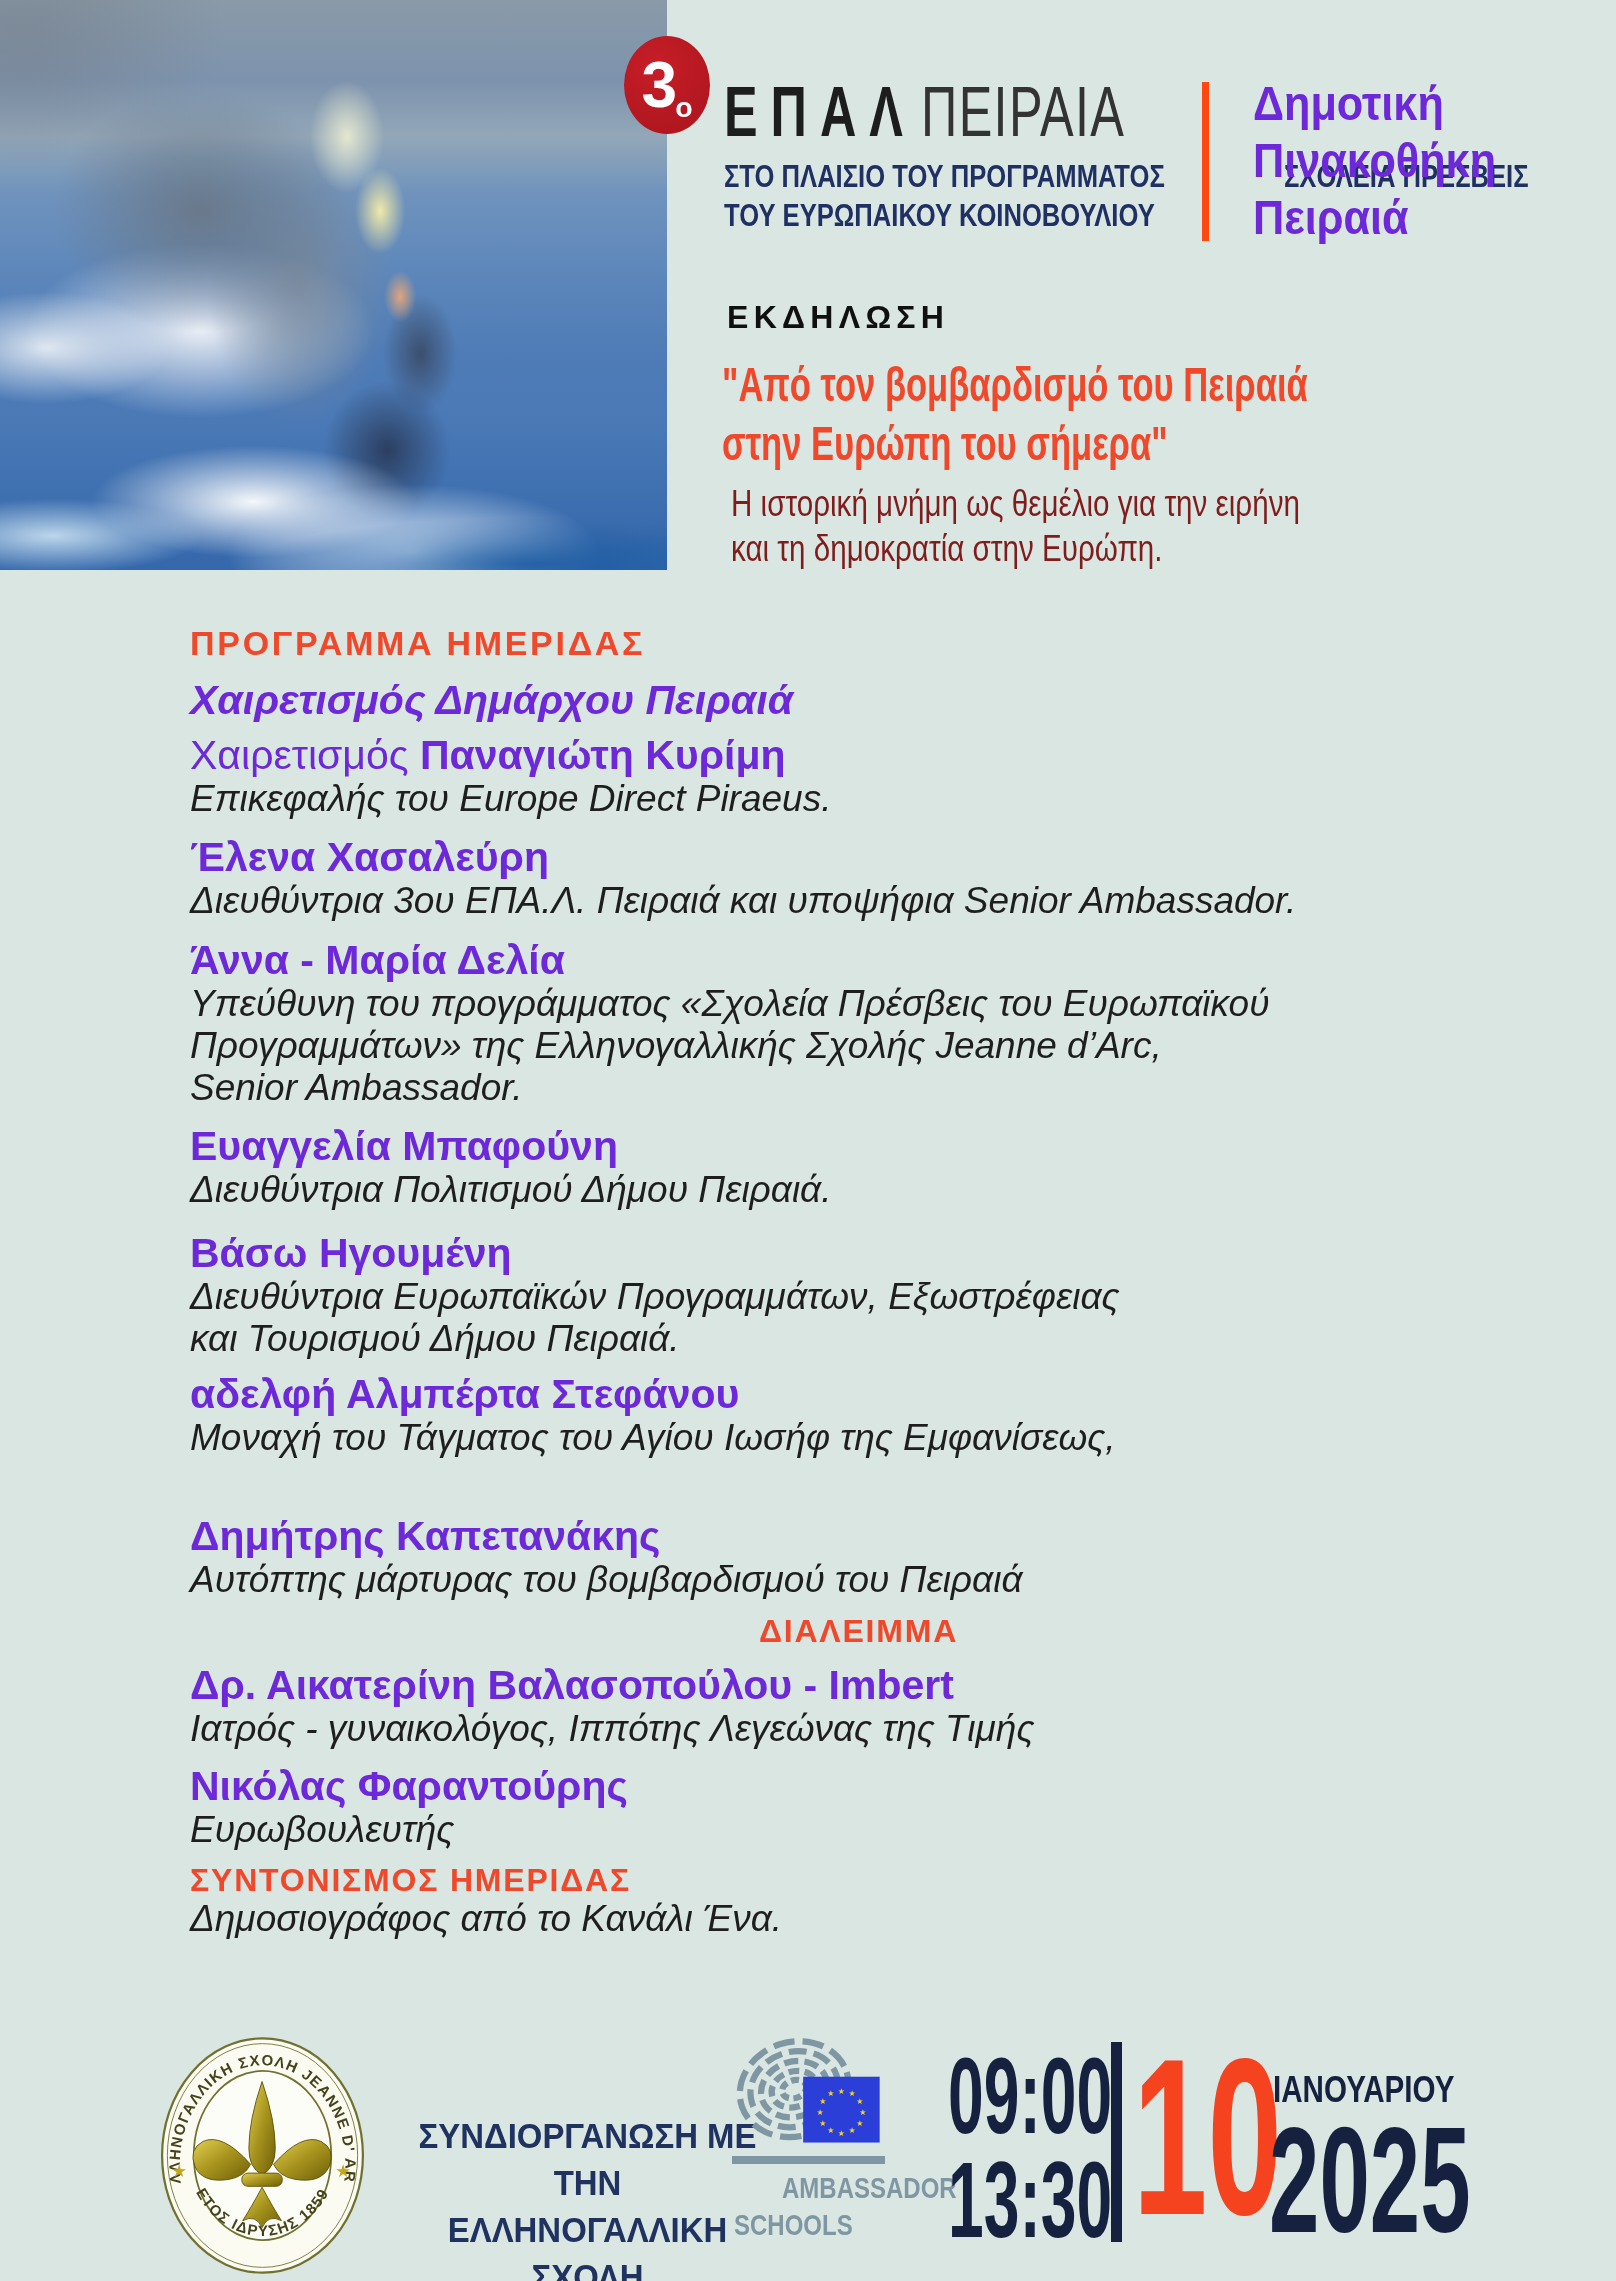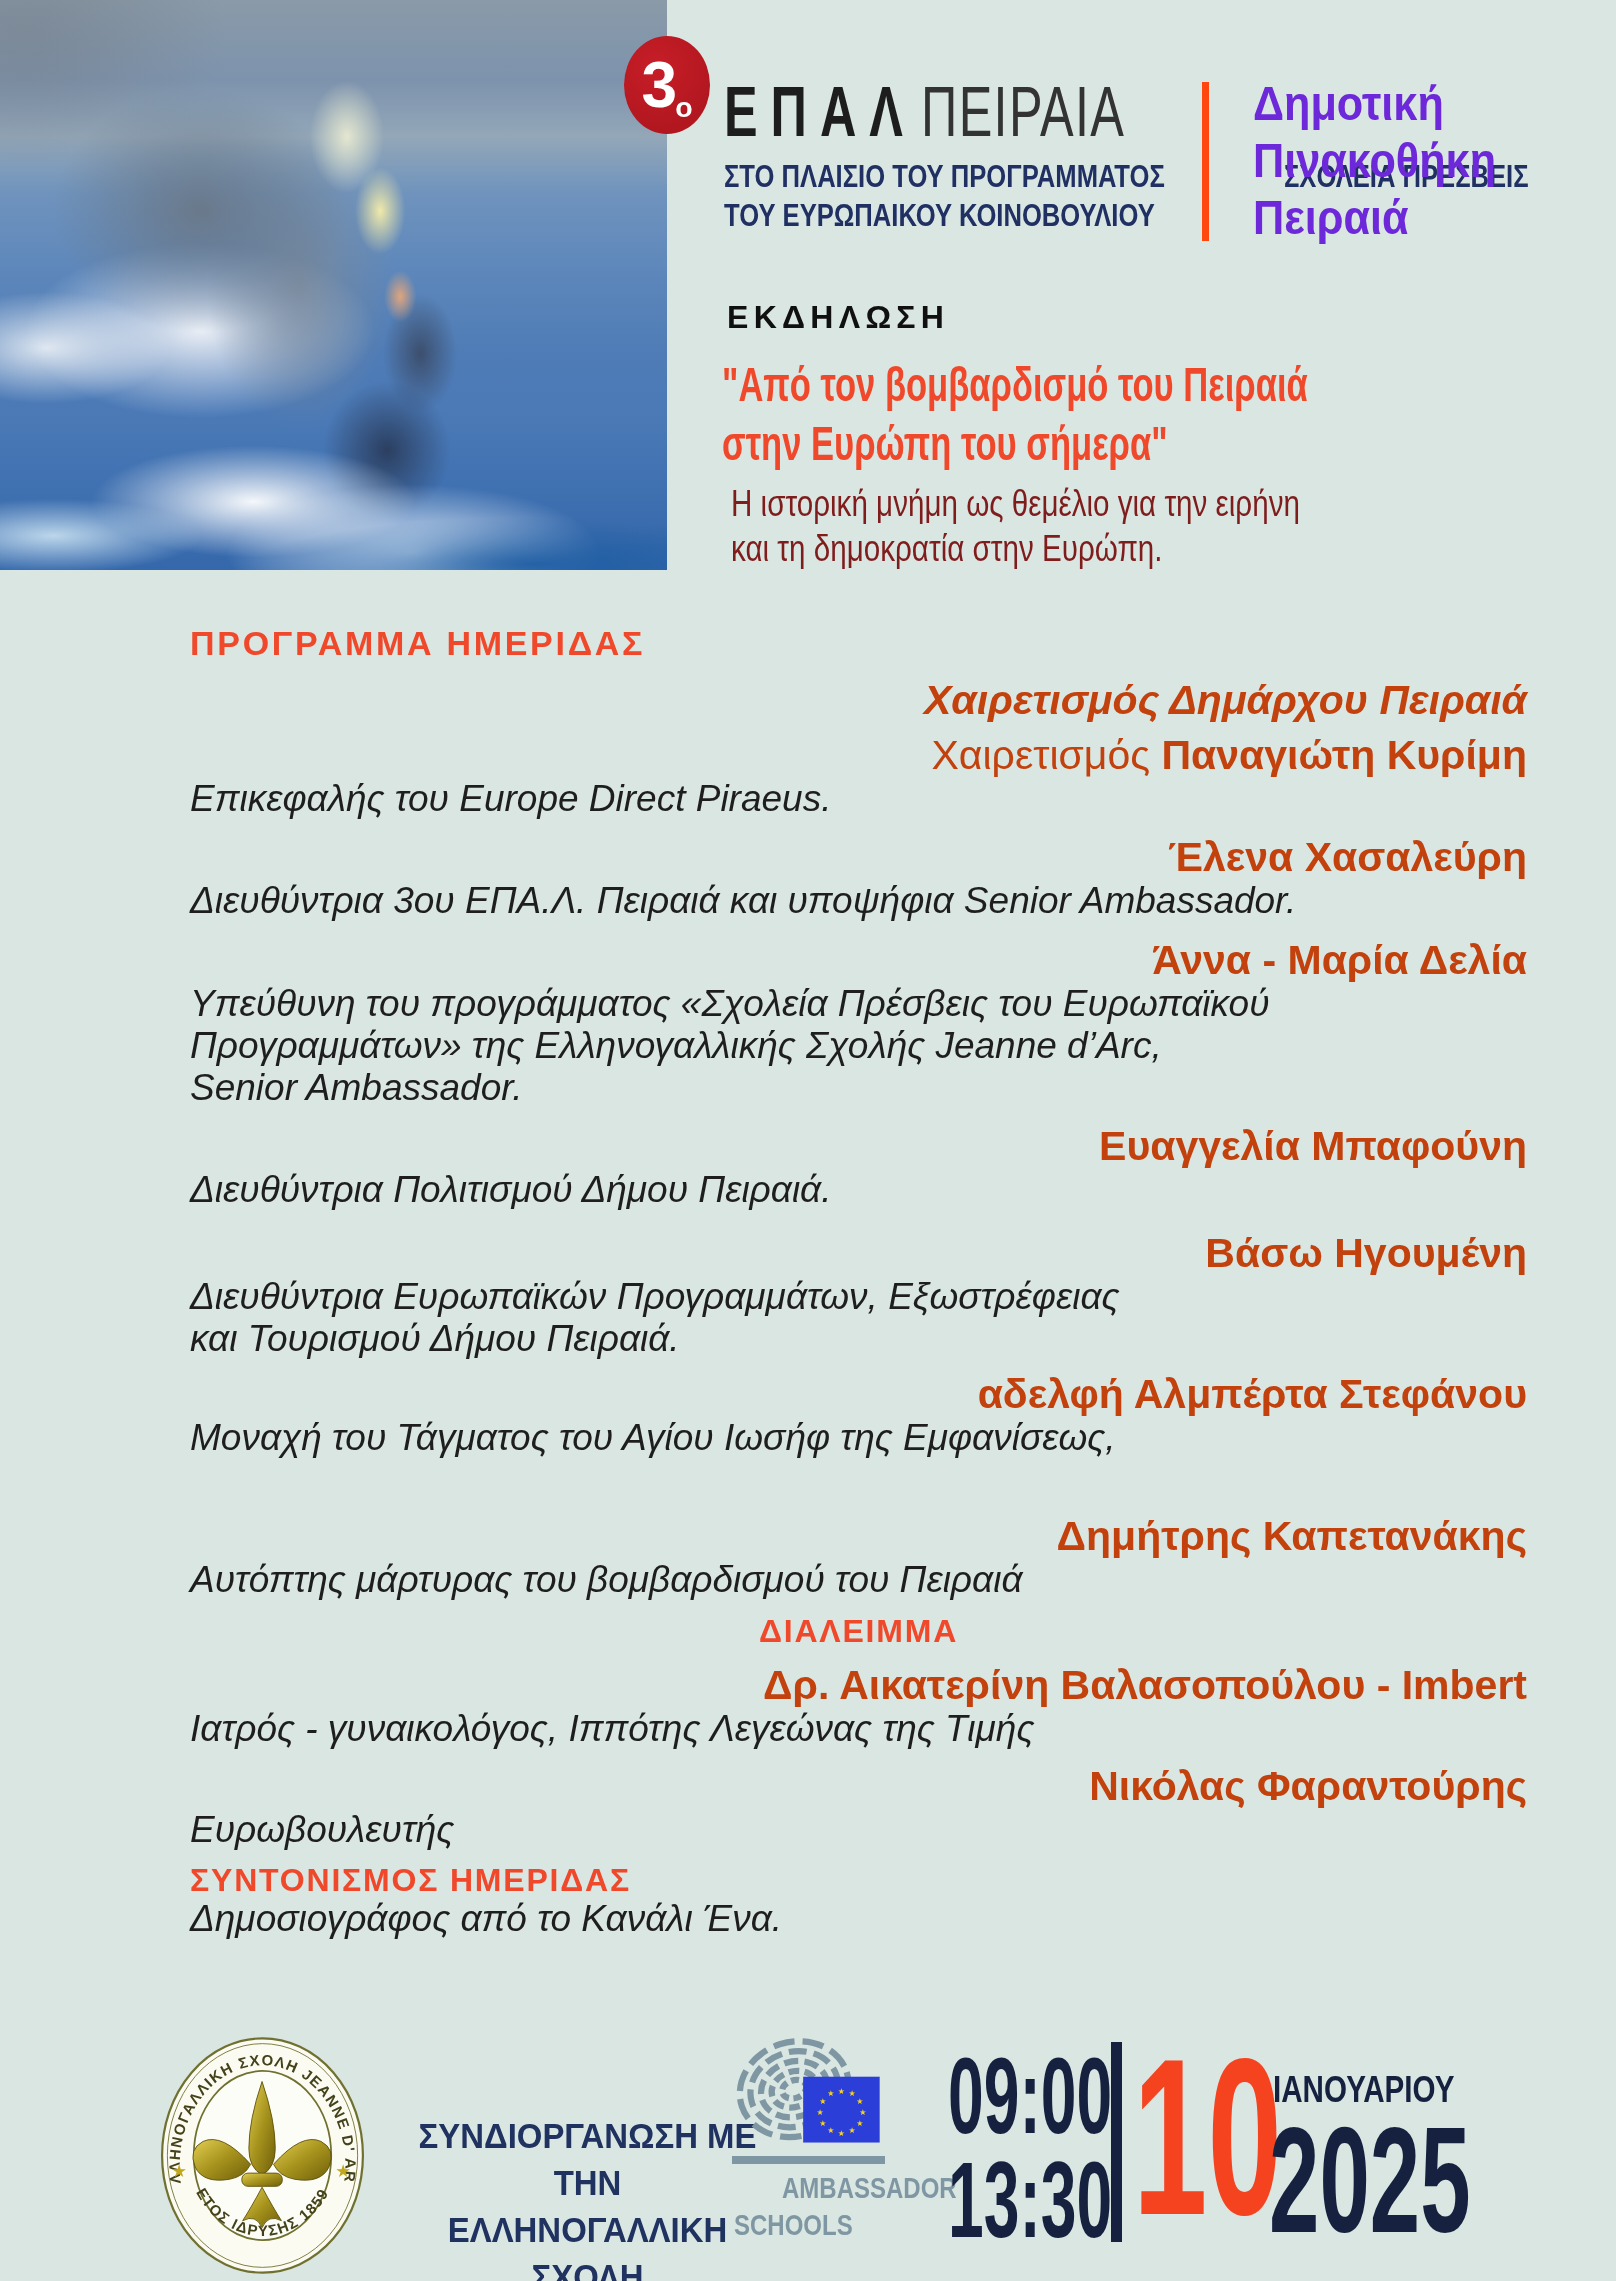--- a/index.html
+++ b/index.html
@@ -50,21 +50,21 @@
   .venue{left:1253px;top:75px;font-size:48px;font-weight:800;color:#6d28d9;line-height:57px;}
 
   
   .kicker{left:727px;top:299px;font-size:32px;font-weight:800;letter-spacing:5.3px;color:#101010;}
   .event-title{left:722px;top:355px;color:var(--orange);font-size:48px;font-weight:700;line-height:59px;}
   .event-sub{left:731px;top:481px;font-size:37px;font-weight:500;color:#7f1d1d;line-height:45px;}
 
   
   .prog-heading{left:190px;top:624px;font-size:34px;font-weight:800;letter-spacing:2.7px;color:var(--orange);}
   .p-item{position:absolute;left:190px;width:1337px;}
-  .p-name{font-size:41px;font-weight:400;line-height:46px;color:#c2410c;text-align:right;}
+  .p-name{font-size:41px;font-weight:400;line-height:46px;color:#6d28d9;}
   .p-name b{font-weight:700;}
   .p-name.it{font-style:italic;}
   .p-desc{font-size:37px;font-style:italic;line-height:42px;color:#1e1e1e;}
   .p-sub{font-size:32px;font-weight:800;letter-spacing:1.8px;color:var(--orange);}
 
   
   .emblem{left:159px;top:2035px;}
   .coorg{left:378px;top:2112px;width:419px;text-align:center;font-size:35px;font-weight:700;
     color:#1f3260;line-height:47px;transform:scaleX(.94);transform-origin:center top;}
   .amb-logo{left:732px;top:2034px;}

